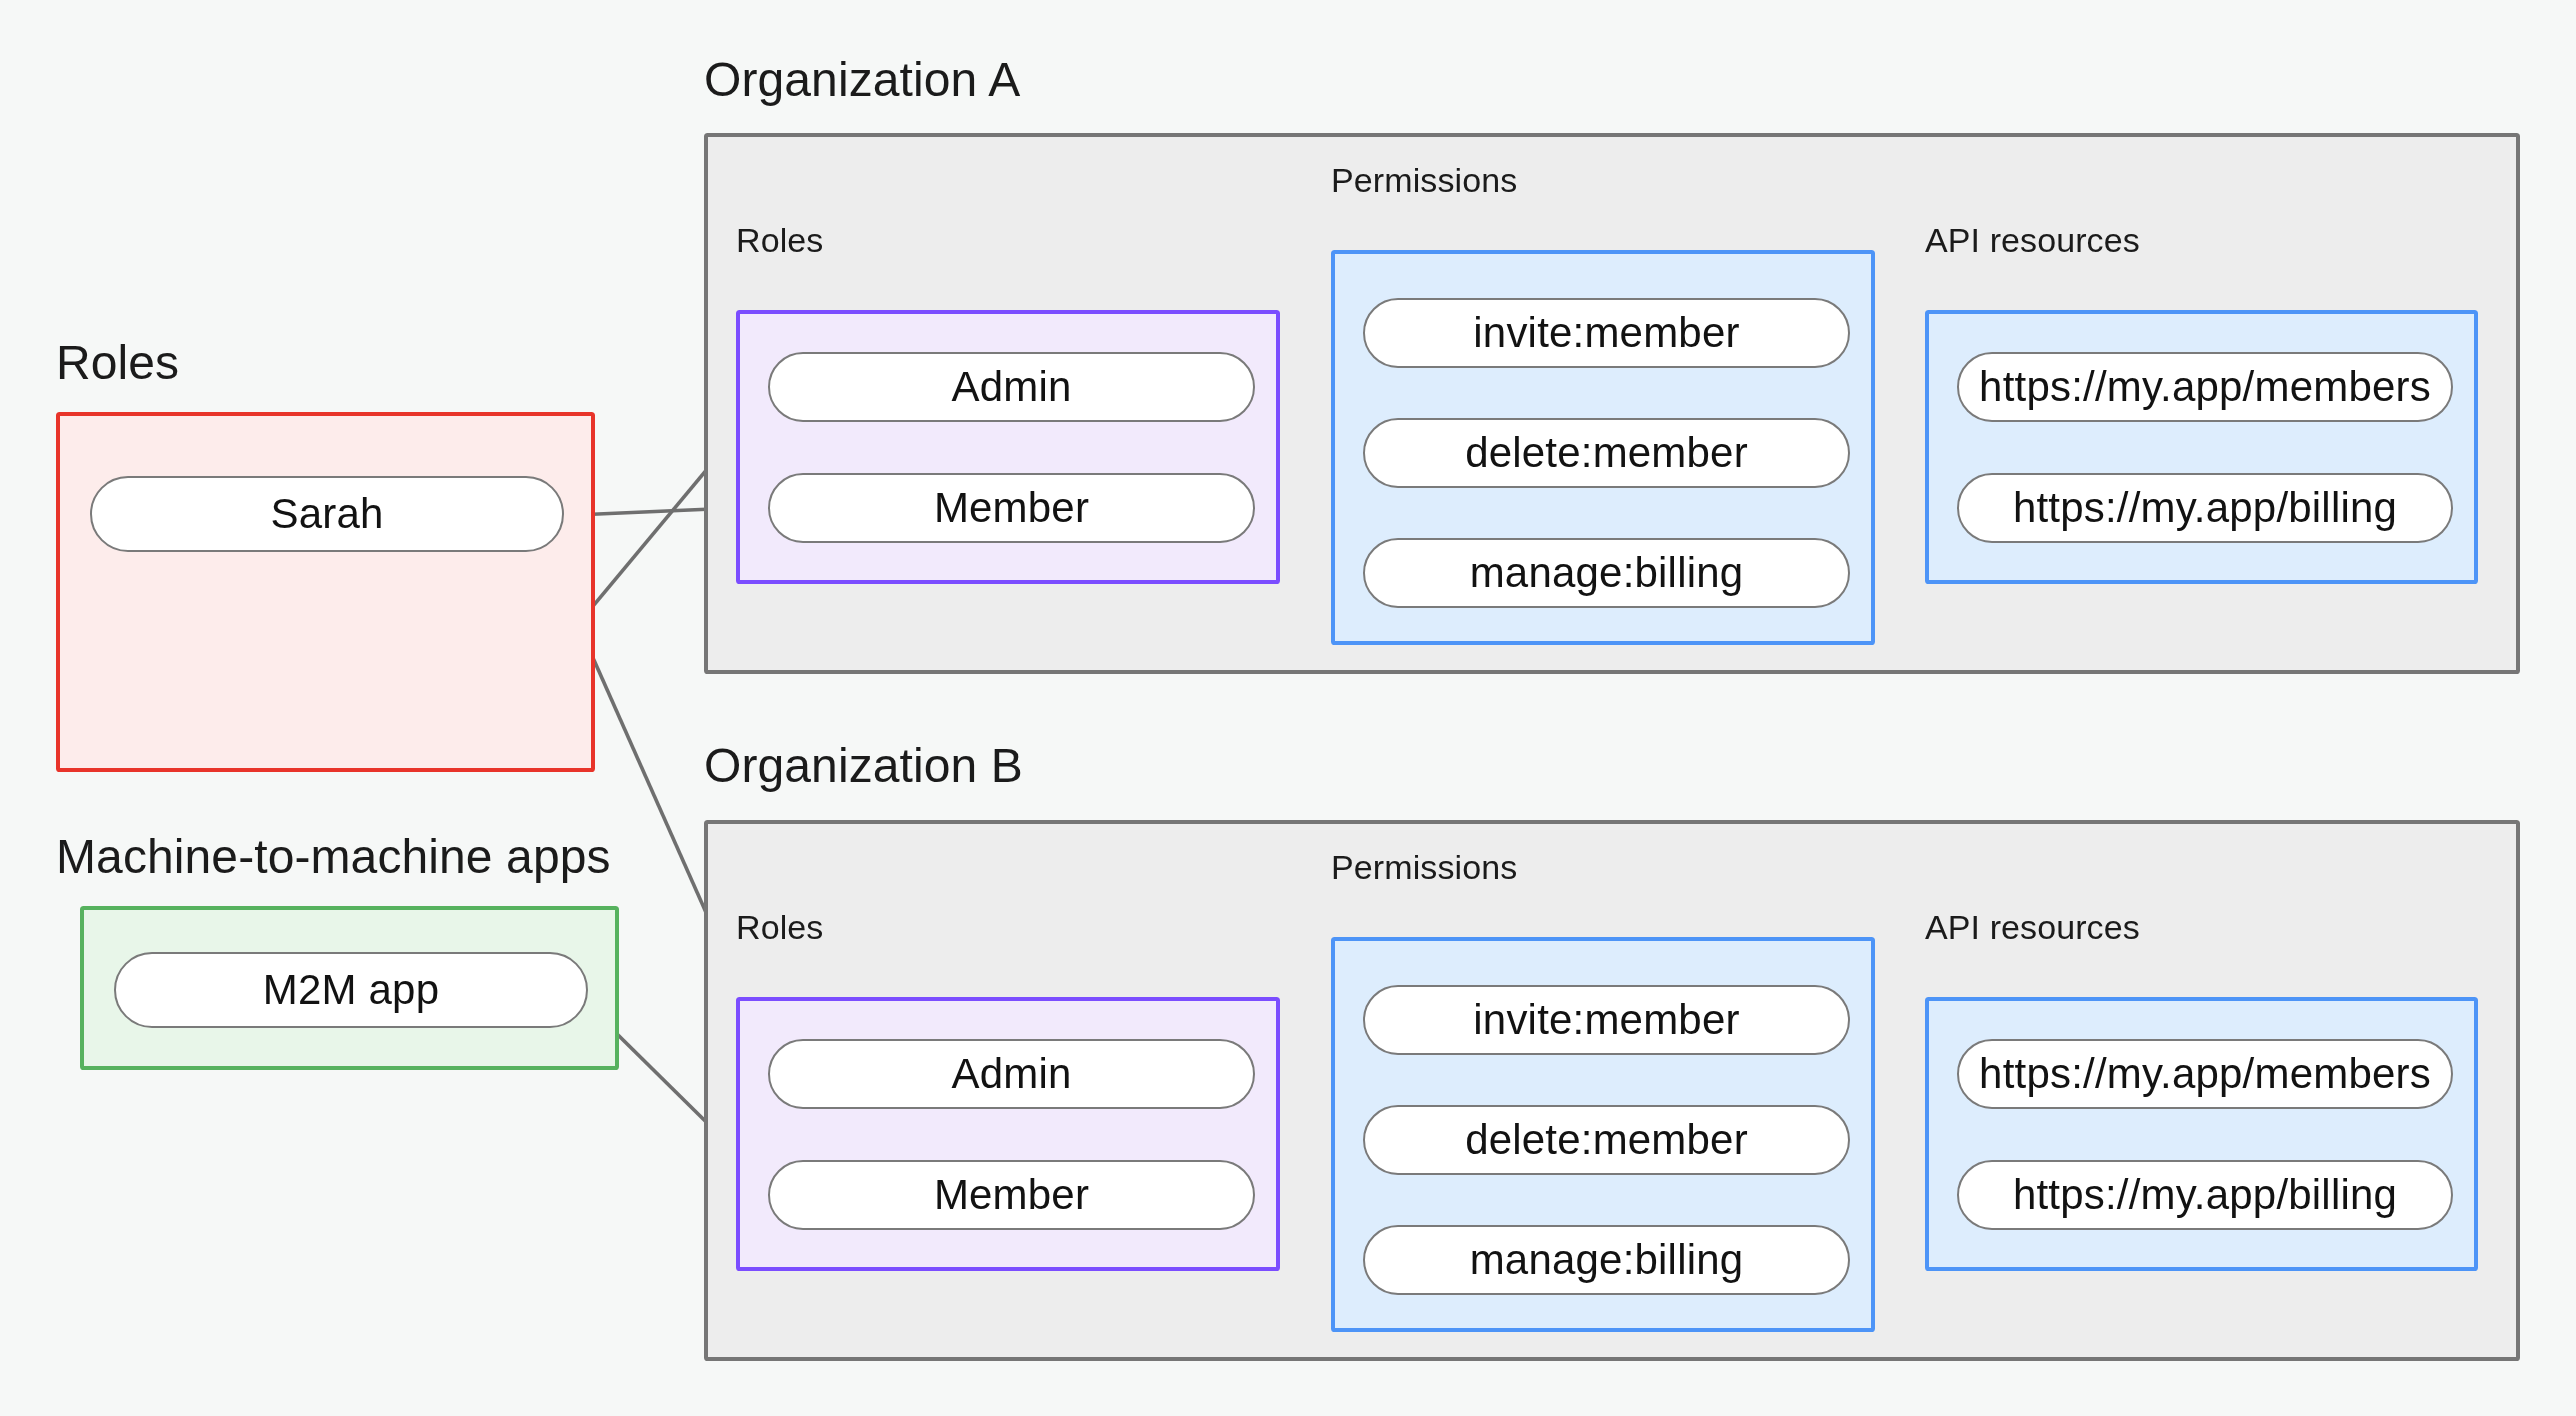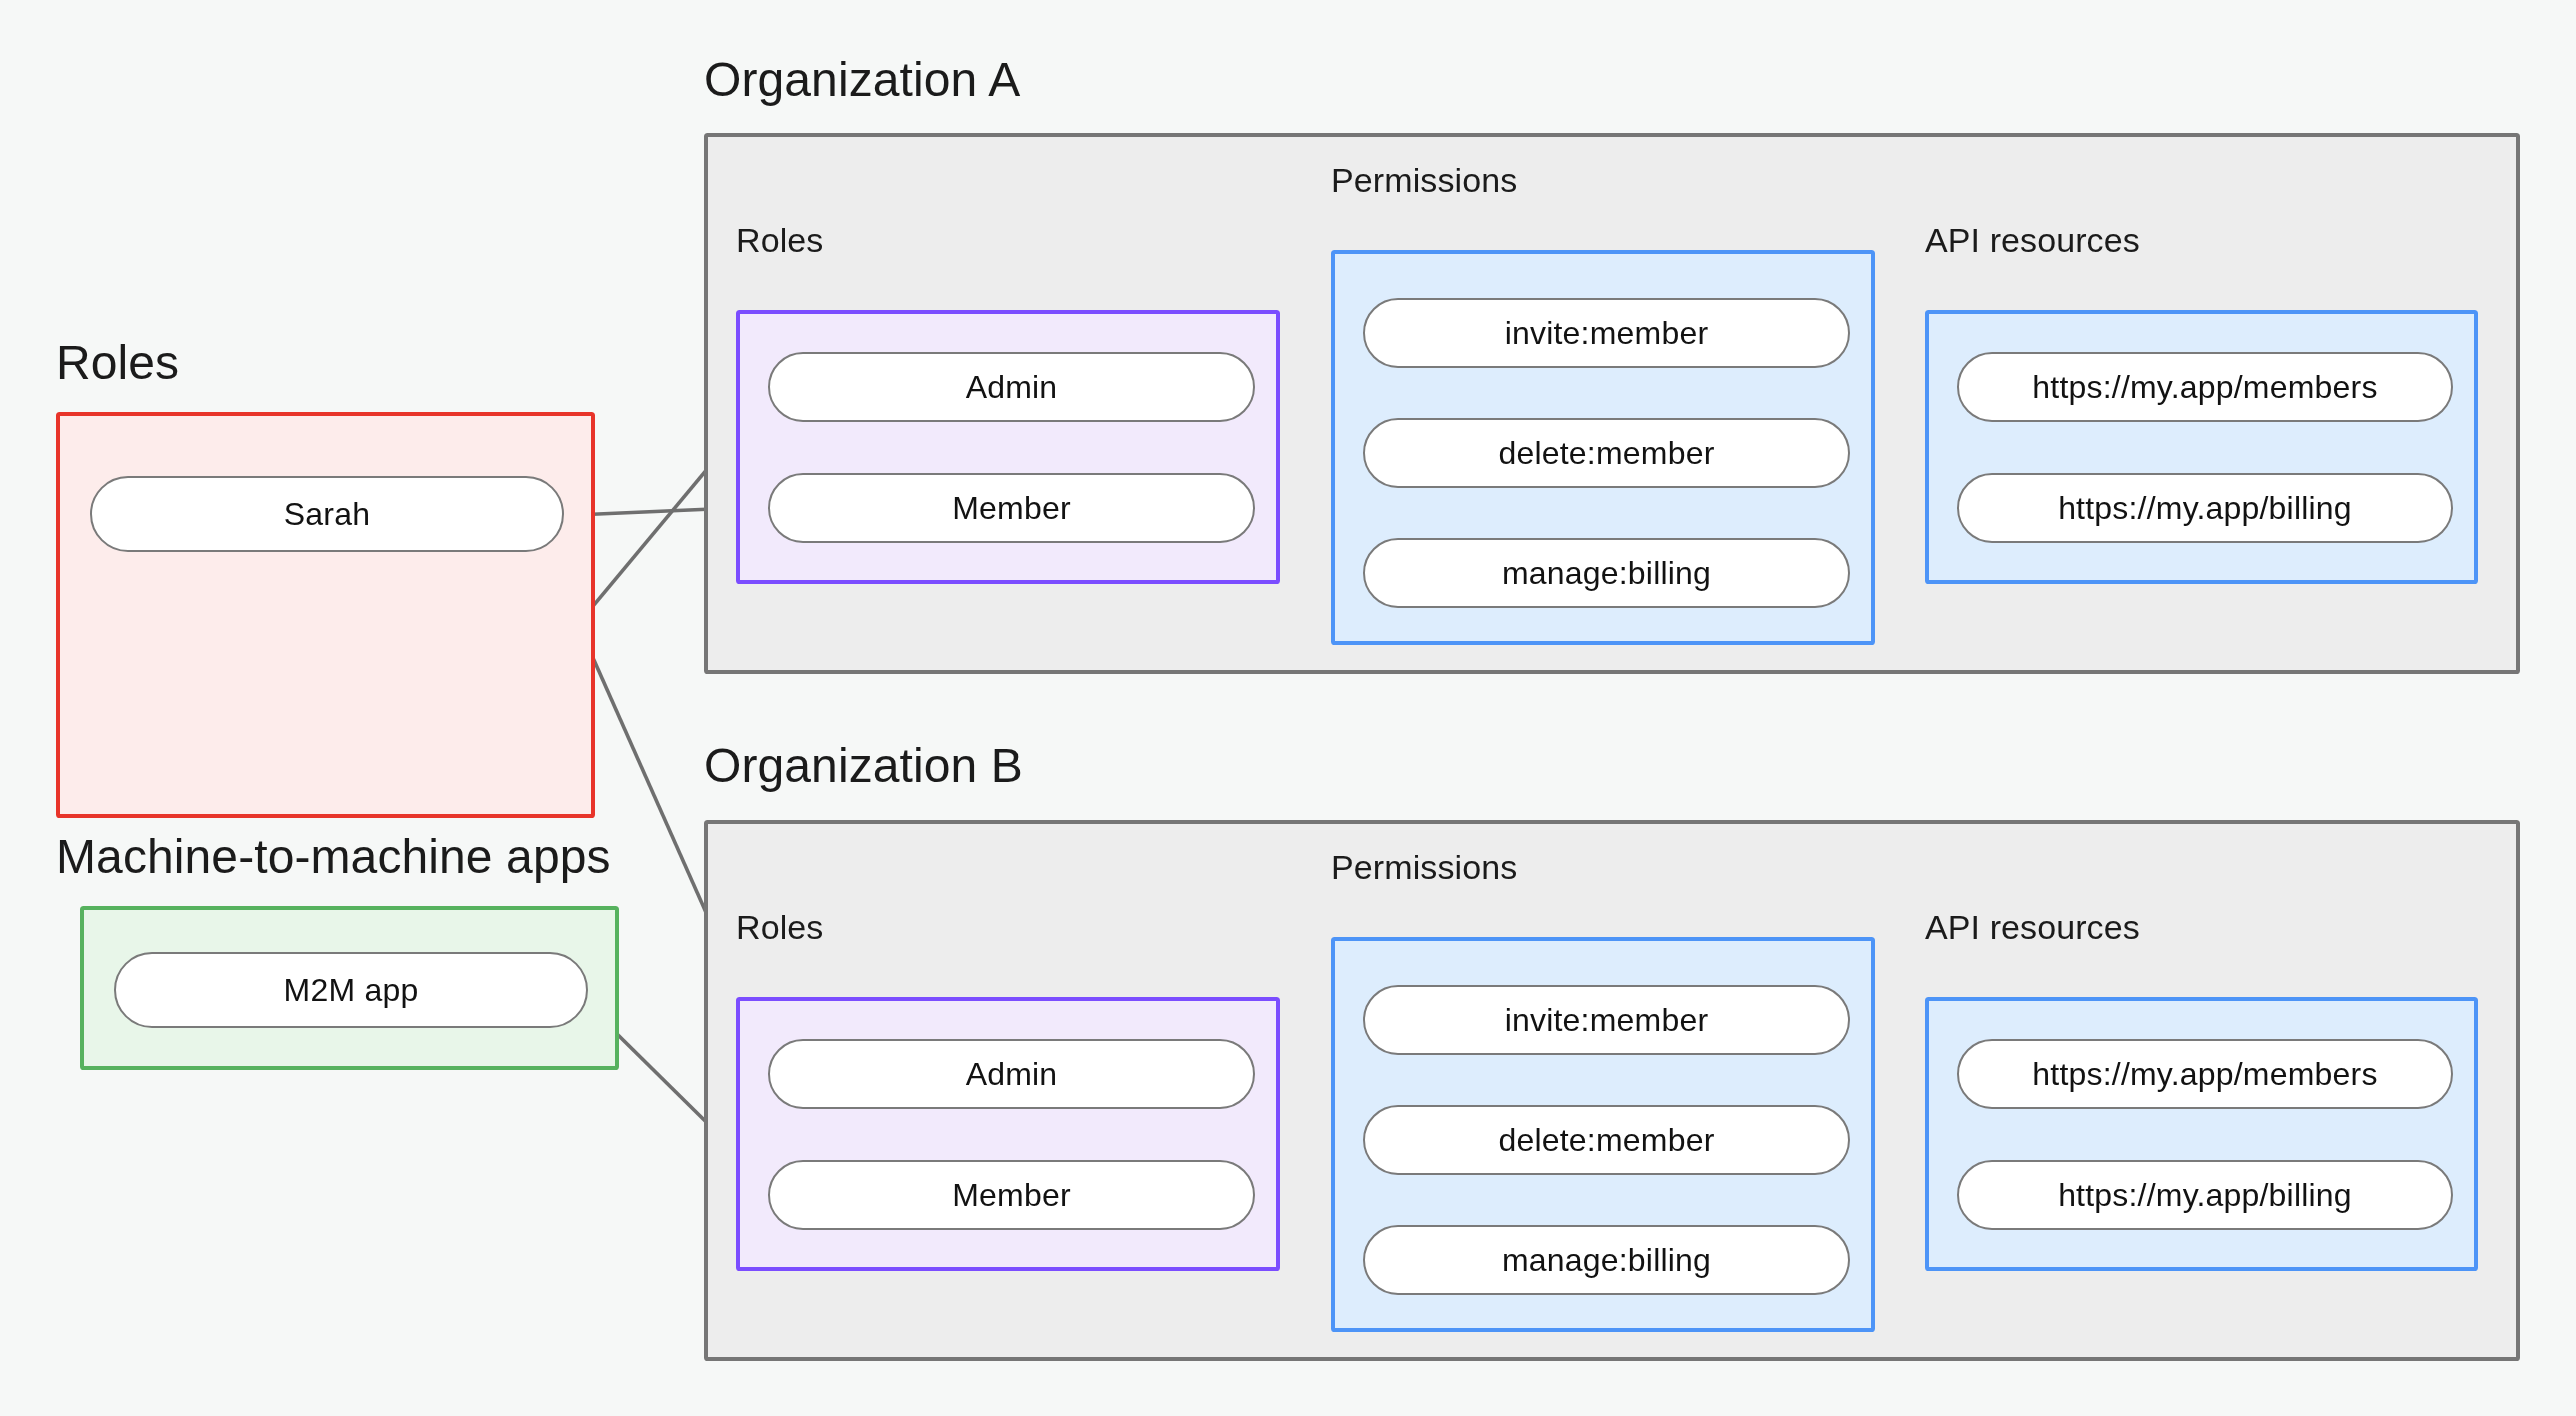--- a/index.html
+++ b/index.html
@@ -68,21 +68,21 @@
   
   .pill {
     position: absolute;
     box-sizing: border-box;
     background: #ffffff;
     border: 2.7px solid #7a7a7a;
     border-radius: 9009px;
     display: flex;
     align-items: center;
     justify-content: center;
-    font-size: 32px;
+    font-size: 42px;
     color: #121212;
     white-space: nowrap;
     letter-spacing: 0.2px;
   }
 
   
   #edges {
     position: absolute;
     left: 0; top: 0;
     width: 2576px;
@@ -141,21 +141,21 @@
     <circle class="endpoint" cx="862" cy="1323" r="11"></circle>
     <circle class="endpoint" cx="1516" cy="1124" r="11"></circle>
     <circle class="endpoint" cx="1516" cy="1257" r="11"></circle>
     <circle class="endpoint" cx="1516" cy="1390" r="11"></circle>
     <circle class="endpoint" cx="2176" cy="1190" r="11"></circle>
     <circle class="endpoint" cx="2176" cy="1323" r="11"></circle>
   </svg>
 
   <div class="grp-label" style="left:56px; top:339px;">Roles</div>
 
-  <div class="users-box" style="left:56px; top:412px; width:539px; height:406px;">
+  <div class="users-box" style="left:56px; top:412px; width:539px; height:360px;">
     <div class="pill" style="left:30px; top:60px; width:474px; height:76px;">Sarah</div>
   </div>
 
   <div class="grp-label" style="left:56px; top:833px;">Machine-to-machine apps</div>
 
   <div class="m2m-box" style="left:56px; top:906px; width:539px; height:164px;margin-left:24px;">
     <div class="pill" style="left:30px; top:42px; width:474px; height:76px;">M2M app</div>
   </div>
 
   <div class="grp-label" style="left:704px; top:56px;">Organization A</div>

